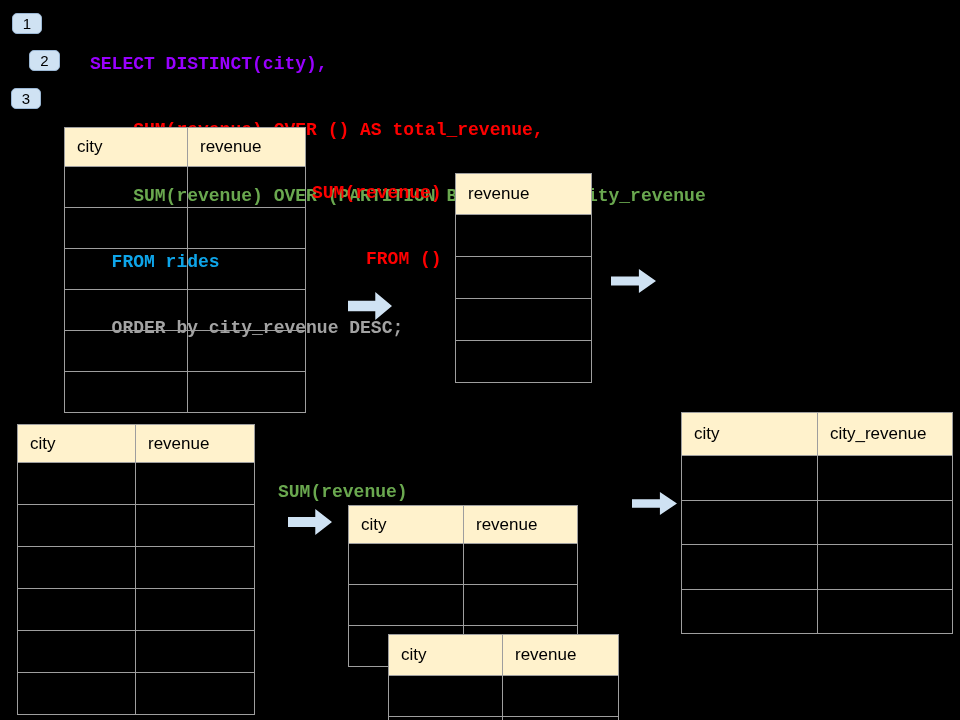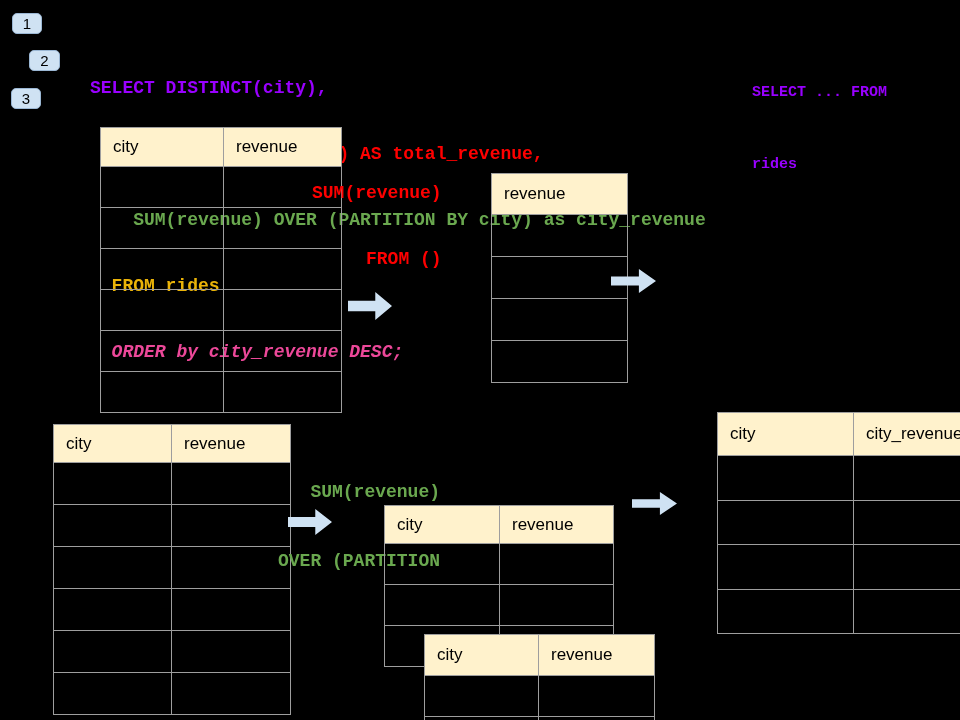--- a/index.html
+++ b/index.html
@@ -23,52 +23,48 @@
   #annot-partition{left:278px;top:435px;line-height:23px;}
 
   
   .arrow{position:absolute;clip-path:polygon(0 31%,62% 31%,62% 0,100% 50%,62% 100%,62% 69%,0 69%);}
   #arrow1{left:348px;top:292px;width:44px;height:28px;}
   #arrow2{left:611px;top:269px;width:45px;height:24px;}
   #arrow3{left:288px;top:509px;width:44px;height:26px;}
   #arrow4{left:632px;top:492px;width:45px;height:23px;}
 
   
-  .dtable{position:absolute;border-collapse:collapse;table-layout:fixed;background:transparent;margin-left:36px;}
+  .dtable{position:absolute;border-collapse:collapse;table-layout:fixed;background:transparent;}
   .dtable th{background:#fff2cc;border:1px solid #9e9e9e;font-weight:normal;font-size:17px;
              color:#000;text-align:left;padding:0 0 0 12px;vertical-align:middle;}
   .dtable td{border:1px solid #9e9e9e;padding:0;background:transparent;}
   #t1{left:64px;top:127px;width:241px;}  #t1 th{height:38px;}  #t1 td{height:40px;}
   #t2{left:455px;top:173px;width:136px;} #t2 th{height:40px;}  #t2 td{height:41px;}
   #t3{left:17px;top:424px;width:237px;}  #t3 th{height:37px;}  #t3 td{height:41px;}
   #t4{left:348px;top:505px;width:229px;} #t4 th{height:37px;}  #t4 td{height:40px;}
   #t5{left:388px;top:634px;width:230px;} #t5 th{height:40px;}  #t5 td{height:40px;}
   #t6{left:681px;top:412px;width:271px;} #t6 th{height:42px;}  #t6 td{height:43.5px;}
 </style>
 </head>
 <body>
 
 <div class="stage">
 
   <div class="badge" id="badge1" style="background-color: rgb(207, 226, 243);">1</div>
   <div class="badge" id="badge2" style="background-color: rgb(207, 226, 243);">2</div>
   <div class="badge" id="badge3" style="background-color: rgb(207, 226, 243);">3</div>
 
   <div class="code" id="sql-code">
-    <div style="color: rgb(153, 0, 255); margin-top: 24px;">SELECT DISTINCT(city),</div>
+    <div style="color: rgb(153, 0, 255);">SELECT DISTINCT(city),</div>
     <div style="color: rgb(255, 0, 0);">    SUM(revenue) OVER () AS total_revenue,</div>
     <div style="color: rgb(106, 168, 79);">    SUM(revenue) OVER (PARTITION BY city) as city_revenue</div>
-    <div style="color: #eab308;">  FROM rides</div>
-    <div style="color: #ec4899; font-style: italic;">  ORDER by city_revenue DESC;</div>
+    <div style="color: #0ea5e9;">  FROM rides</div>
+    <div style="color: #a3a3a3;">  ORDER by city_revenue DESC;</div>
   </div>
 
-  <div id="side-note" style="color: rgb(153, 0, 255);">
-    <div>SELECT ... FROM</div>
-    <div>rides</div>
-  </div>
 
   <table class="dtable" id="t1">
     <colgroup>
         <col style="width:123px">
         <col style="width:118px">
       </colgroup>
     <thead>
         <tr>
       <th>city</th>
       <th>revenue</th>
@@ -170,21 +166,20 @@
         </tr>
         <tr>
           <td></td>
           <td></td>
         </tr>
       </tbody>
   </table>
 
   <div class="annot" id="annot-partition" style="color: rgb(106, 168, 79);">
     <div>SUM(revenue)</div>
-    <div>OVER (PARTITION</div>
   </div>
 
   <div class="arrow" id="arrow3" style="background-color: rgb(207, 226, 243);"></div>
 
   <table class="dtable" id="t4">
     <colgroup>
         <col style="width:115px">
         <col style="width:114px">
       </colgroup>
     <thead>

